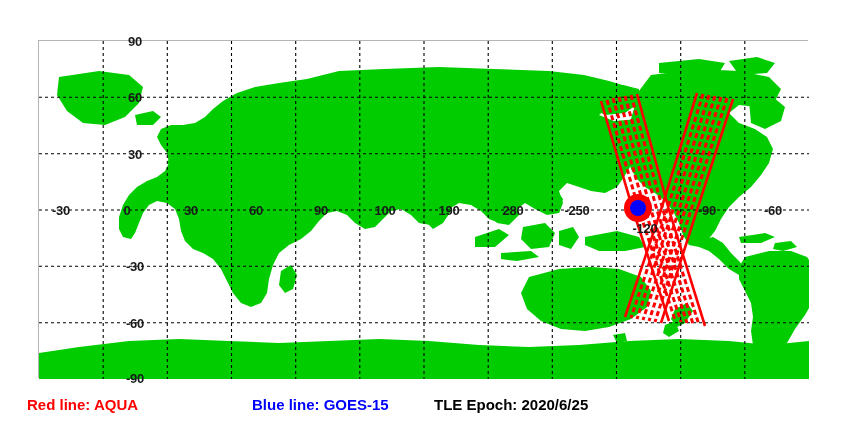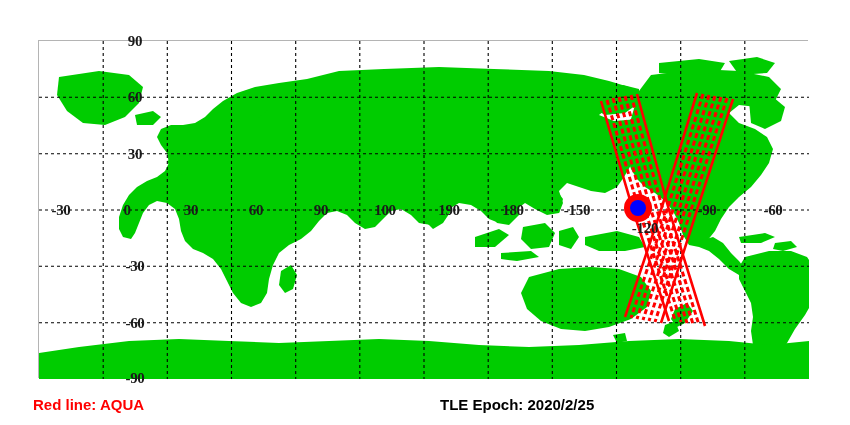--- a/index.html
+++ b/index.html
@@ -41,22 +41,22 @@
     left: 0; top: 0;
     width: 770px;
     height: 338px;
     display: block;
   }
 
   
   .tick-label {
     position: absolute;
     color: #1a1a1a;
-    font-family: Liberation Serif, serif;
-    font-size: 15px;
+    font-family: Liberation Sans, sans-serif;
+    font-size: 13px;
     font-weight: bold;
     white-space: nowrap;
     line-height: 1;
     letter-spacing: -0.3px;
   }
   .lon-label { transform: translate(-50%, -50%); }
   .lat-label { transform: translate(-50%, -50%); }
 
   
   .sat-marker {
@@ -71,21 +71,21 @@
   }
   #goes-marker {
     width: 16px;
     height: 16px;
     background: #0000ff;
   }
 
   
   #legend {
     position: absolute;
-    left: 8px;
+    left: 2px;
     top: 393px;
     width: 836px;
     height: 28px;
   }
   .legend-entry {
     position: absolute;
     font-family: "Liberation Sans", sans-serif;
     font-size: 15px;
     font-weight: bold;
     white-space: nowrap;
@@ -287,33 +287,34 @@
     <div id="aqua-marker" class="sat-marker" style="left:599px; top:167px;"></div>
     <div id="goes-marker" class="sat-marker" style="left:599px; top:167px;"></div>
 
     <div class="tick-label lon-label" style="left:22px;  top:169px;">-30</div>
     <div class="tick-label lon-label" style="left:88px;  top:169px;">0</div>
     <div class="tick-label lon-label" style="left:152px; top:169px;">30</div>
     <div class="tick-label lon-label" style="left:217px; top:169px;">60</div>
     <div class="tick-label lon-label" style="left:282px; top:169px;">90</div>
     <div class="tick-label lon-label" style="left:346px; top:169px;">100</div>
     <div class="tick-label lon-label" style="left:410px; top:169px;">190</div>
-    <div class="tick-label lon-label" style="left:474px; top:169px;">180</div>
-    <div class="tick-label lon-label" style="left:538px; top:169px;">-150</div>
+    <div class="tick-label lon-label" style="left:474px; top:169px;">280</div>
+    <div class="tick-label lon-label" style="left:538px; top:169px;">-250</div>
     <div class="tick-label lon-label" style="left:606px; top:187px;">-120</div>
     <div class="tick-label lon-label" style="left:668px; top:169px;">-90</div>
     <div class="tick-label lon-label" style="left:734px; top:169px;">-60</div>
 
     <div class="tick-label lat-label" style="left:96px; top:0px;">90</div>
     <div class="tick-label lat-label" style="left:96px; top:56px;">60</div>
     <div class="tick-label lat-label" style="left:96px; top:113px;">30</div>
     <div class="tick-label lat-label" style="left:96px; top:225px;">-30</div>
     <div class="tick-label lat-label" style="left:96px; top:282px;">-60</div>
     <div class="tick-label lat-label" style="left:96px; top:337px;">-90</div>
 
   </div>
 
   <div id="legend">
     <span id="legend-aqua" class="legend-entry" style="color:#ff0000;">Red line: AQUA</span>
-    <span id="legend-epoch" class="legend-entry" style="color:#000000;">TLE Epoch: 2020/2/25</span>
+    <span id="legend-goes" class="legend-entry" style="color:#0000ff;">Blue line: GOES-15</span>
+    <span id="legend-epoch" class="legend-entry" style="color:#000000;">TLE Epoch: 2020/6/25</span>
   </div>
 
 </div>
 
 </body></html>

